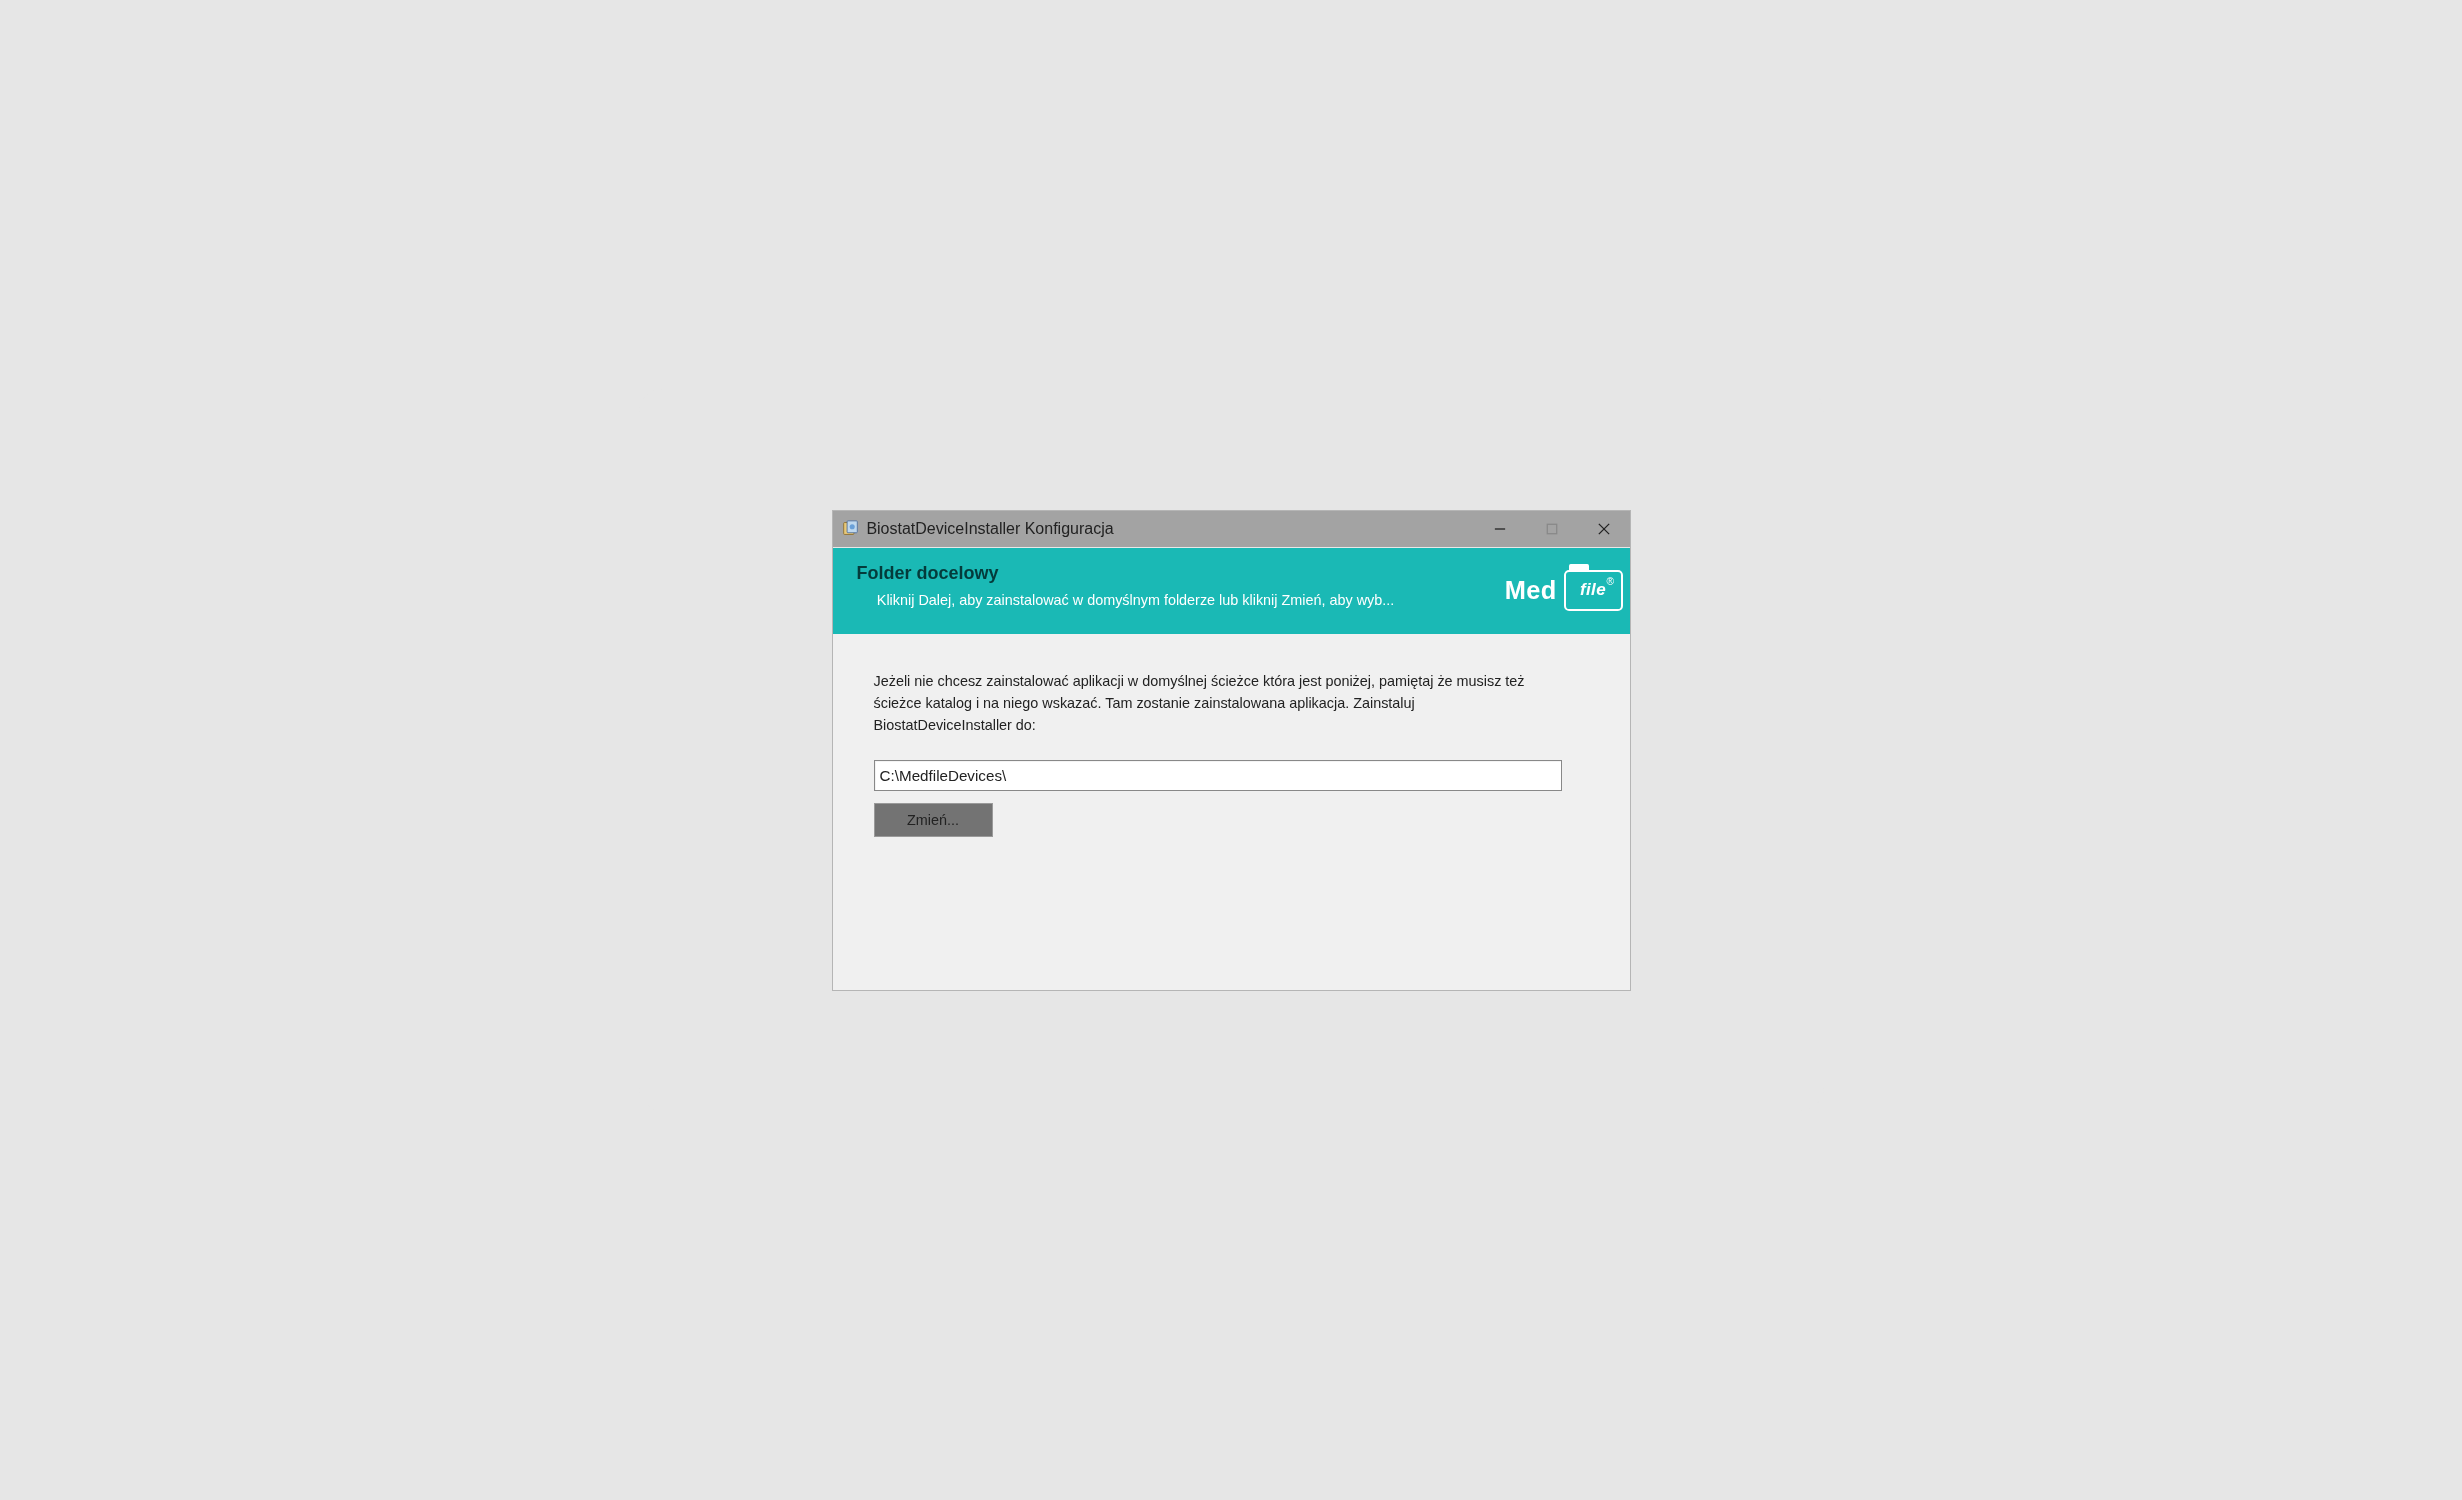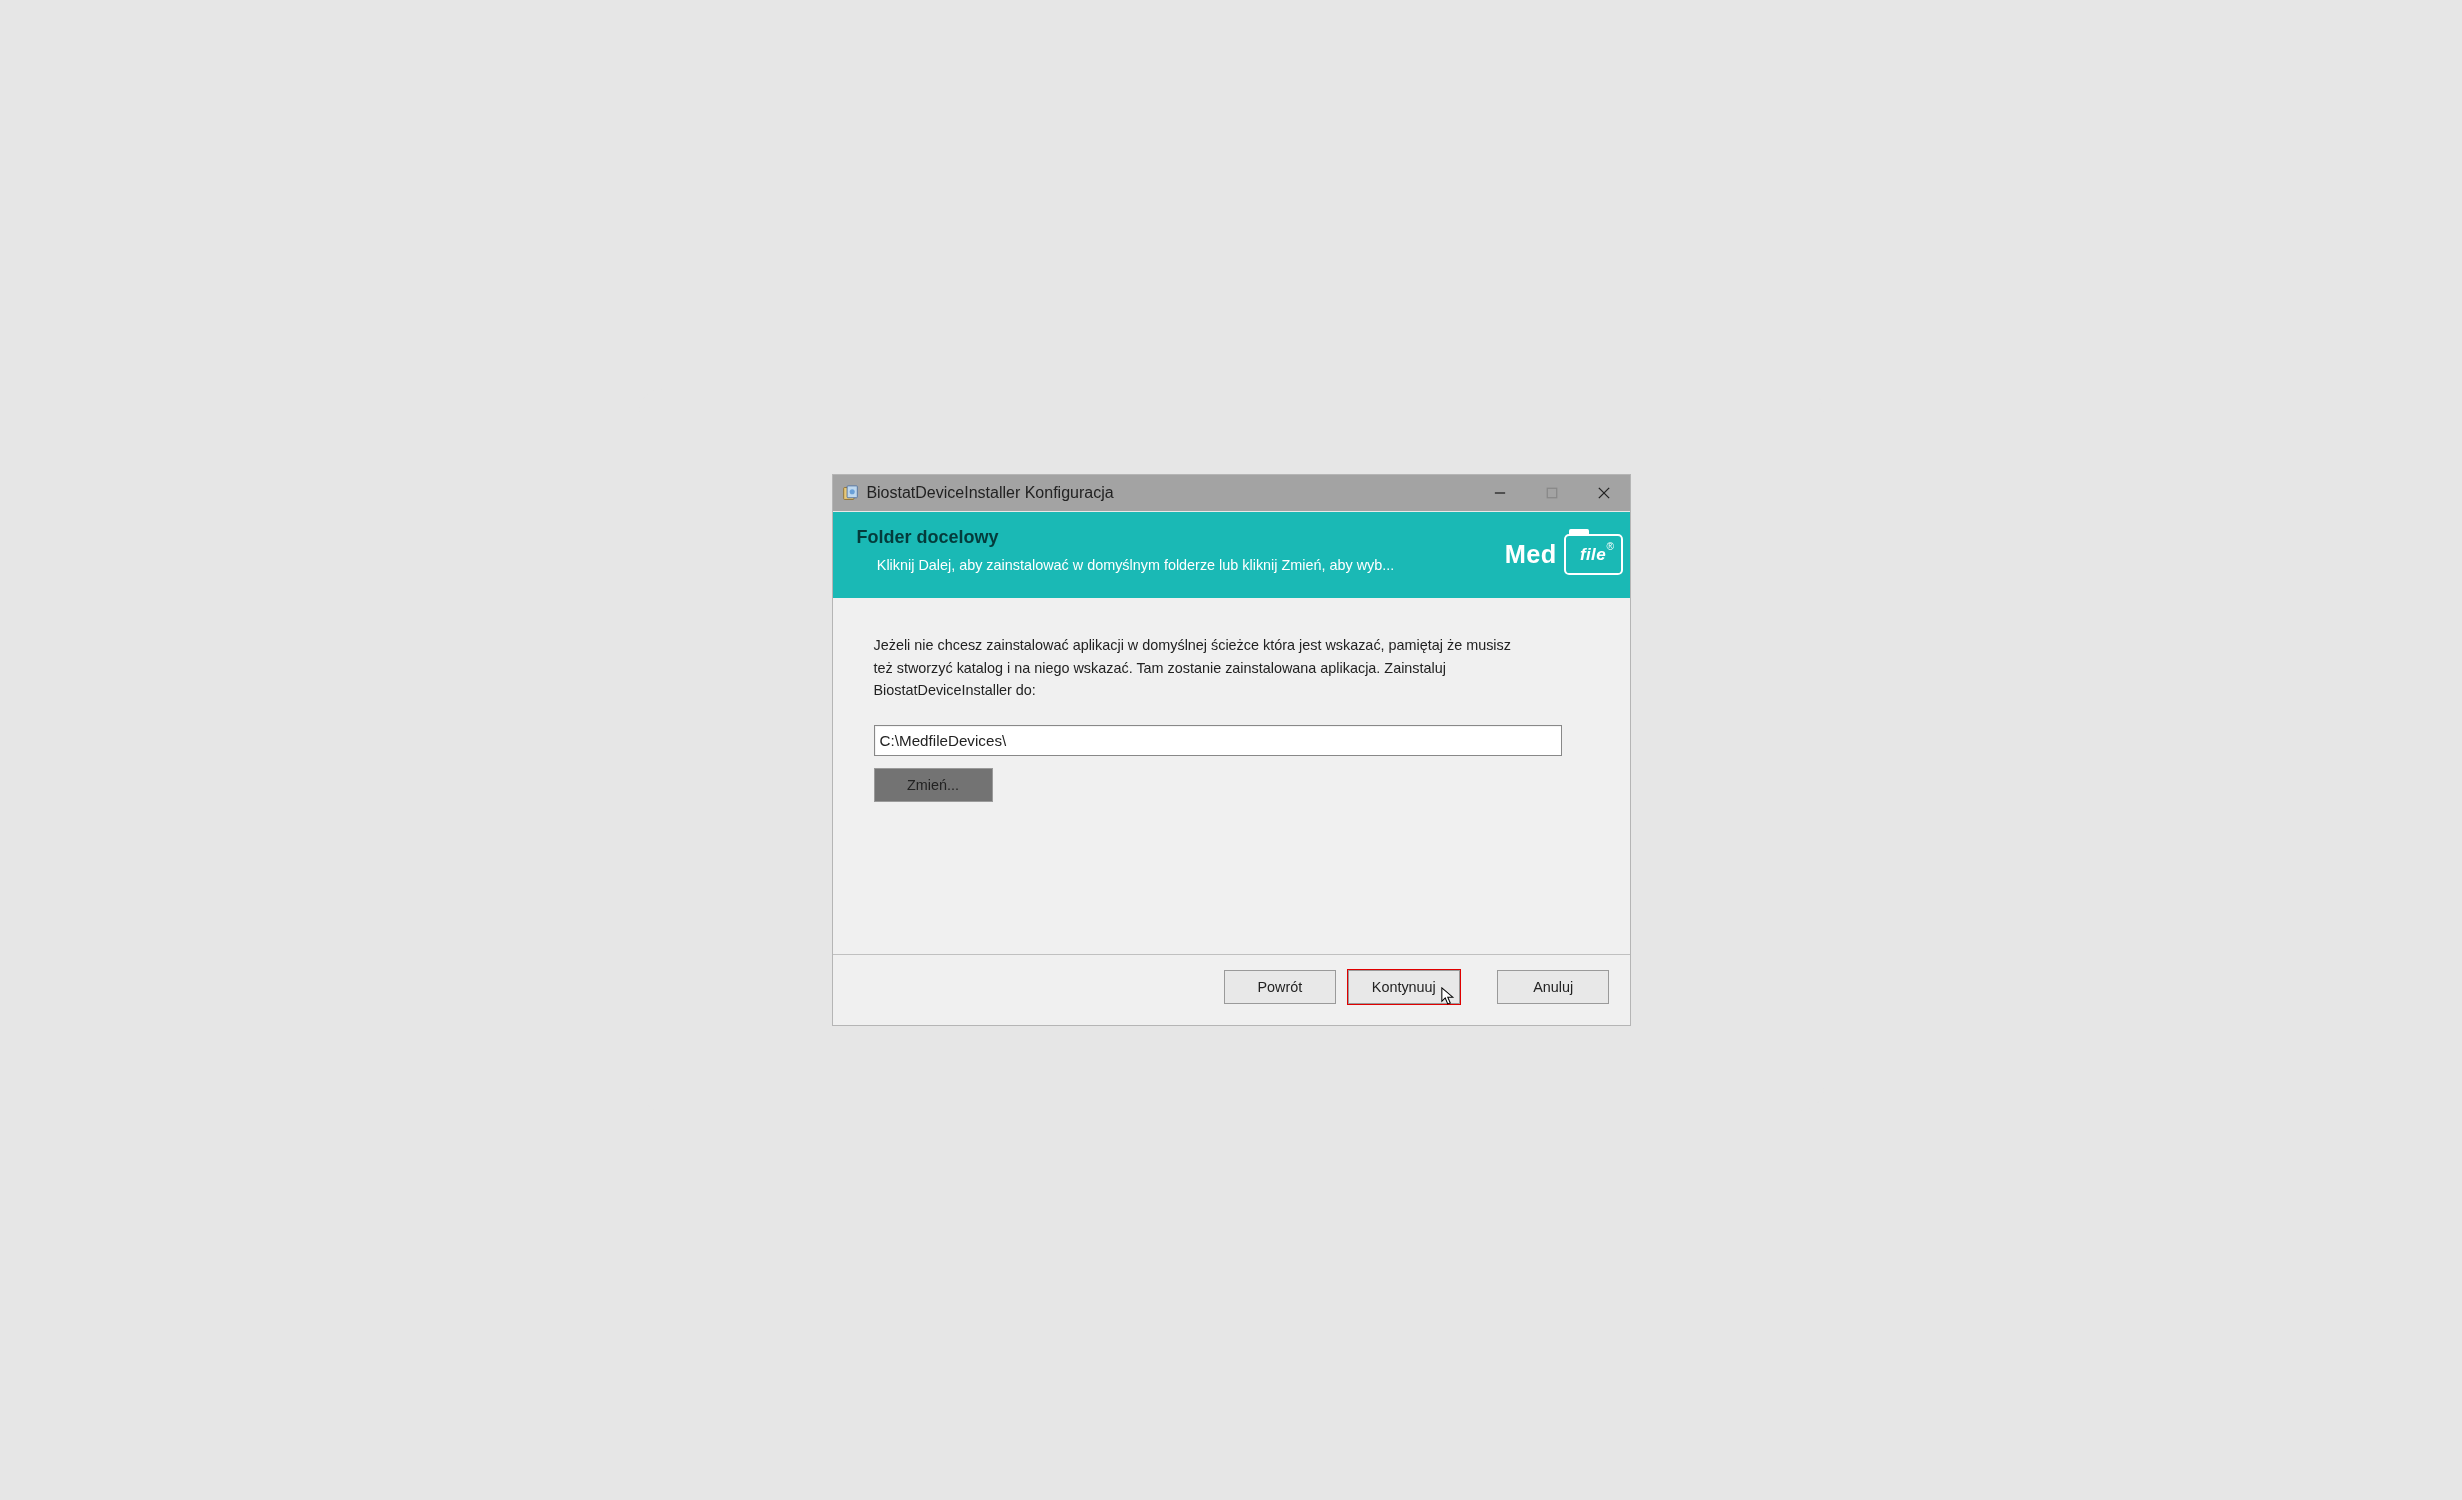--- a/index.html
+++ b/index.html
@@ -227,29 +227,21 @@
         <span class="logo-med">Med</span>
         <div class="logo-file-box">
           <div class="logo-file-tab"></div>
           <div class="logo-file-text">file</div>
         </div>
         <span class="logo-reg">®</span>
       </div>
     </div>
 
     <div class="content">
-      <p class="desc">Jeżeli nie chcesz zainstalować aplikacji w domyślnej ścieżce która jest wskazać, pamiętaj że musisz też stworzyć katalog i na niego wskazać. Tam zostanie zainstalowana aplikacja. Zainstaluj BiostatDeviceInstaller do:</p>
+      <p class="desc">Jeżeli nie chcesz zainstalować aplikacji w domyślnej ścieżce która jest poniżej, pamiętaj że musisz też ścieżce katalog i na niego wskazać. Tam zostanie zainstalowana aplikacja. Zainstaluj BiostatDeviceInstaller do:</p>
       <input class="path-input" type="text" readonly="" value="C:\MedfileDevices\" style="">
       <button class="change-btn">Zmień...</button>
     </div>
 
-    <div class="footer">
-      <button>Powrót</button>
-      <button class="highlight">Kontynuuj</button>
-      <button class="cancel">Anuluj</button>
-      <svg class="cursor" style="left: 608px; top: 32px;" viewBox="0 0 18 24">
-        <path d="M1 1 L1 17 L5 13 L8 20 L11 19 L8 12 L14 12 Z" fill="#fff" stroke="#000" stroke-width="1.2"></path>
-      </svg>
-    </div>
 
   </div>
 </div>
 
 
 </body></html>

